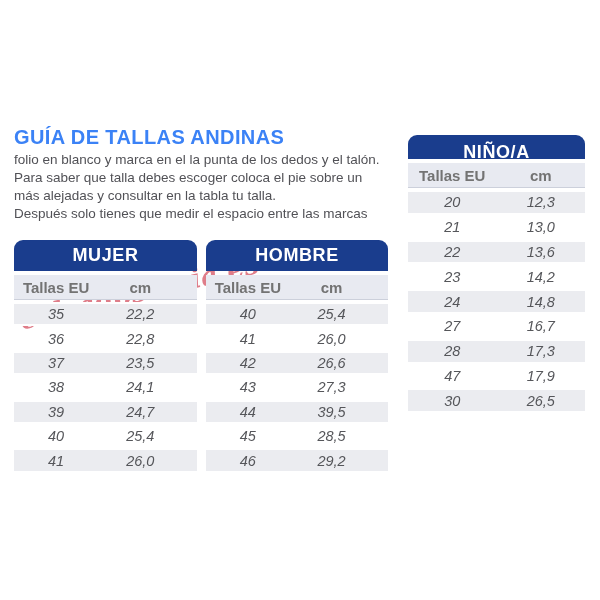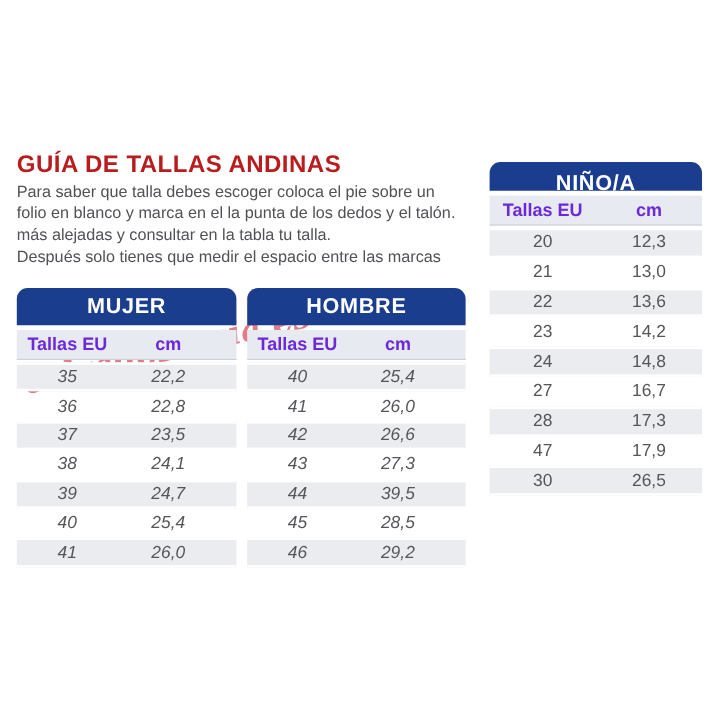--- a/index.html
+++ b/index.html
@@ -2,21 +2,21 @@
 <html><head>
 <meta charset="utf-8">
 <style>
   html,body{margin:0;padding:0;}
   body{
     width:600px;height:600px;background:#ffffff;position:relative;overflow:hidden;
     font-family:"Liberation Sans",sans-serif;
   }
   .page-title{
     position:absolute;left:14px;top:126px;margin:0;
-    font-size:20px;font-weight:bold;color:#b91c1c;letter-spacing:.4px;
+    font-size:20px;font-weight:bold;color:#3b82f6;letter-spacing:.4px;
   }
   .intro{
     position:absolute;left:14px;top:151px;
     font-size:13.5px;line-height:18px;color:#515156;
   }
   .watermark{
     position:absolute;left:20px;top:305px;white-space:nowrap;
     font-family:"DejaVu Serif",serif;font-style:italic;font-weight:bold;
     font-size:27px;color:rgba(214,88,104,.78);
     transform:rotate(-13.5deg);transform-origin:0 50%;
@@ -26,45 +26,45 @@
   .thead{
     background:#1a3d8d;border-radius:9px 9px 0 0;color:#ffffff;
     font-weight:bold;text-align:center;letter-spacing:.6px;
   }
   #t-mujer .thead,#t-hombre .thead{height:31px;line-height:31px;font-size:18px;}
   #t-nino .thead{height:24px;line-height:34px;font-size:18px;}
   .tsub{
     margin-top:4px;margin-bottom:2px;height:24px;
     background:#e8eaf1;border-bottom:1px solid #ccd0db;
     display:grid;align-items:center;
-    color:#6d28d9;font-weight:bold;font-size:15px;
+    color:#737373;font-weight:bold;font-size:15px;
   }
   .tcell{text-align:center;}
   .trow{
     display:grid;align-items:center;box-sizing:border-box;
     font-size:14.5px;color:#55565a;
   }
   #t-mujer .trow,#t-hombre .trow{height:24.4px;font-style:italic;}
-  #t-nino .trow{height:24.8px;}
+  #t-nino .trow{height:24.8px;font-style:italic;}
   .trow.alt{background:#ebecf0;border-top:2px solid #fff;border-bottom:2px solid #fff;}
   #t-mujer .tsub,#t-mujer .trow,
   #t-hombre .tsub,#t-hombre .trow{grid-template-columns:46% 46%;}
   #t-nino .tsub,#t-nino .trow{grid-template-columns:50% 50%;}
   #t-mujer{left:14px;top:240px;width:183px;}
   #t-hombre{left:206px;top:240px;width:182px;}
   #t-nino{left:408px;top:135px;width:177px;}
 </style>
 </head>
 <body>
 
 <h1 class="page-title">GUÍA DE TALLAS ANDINAS</h1>
 
 <div class="intro">
+  <div>folio en blanco y marca en el la punta de los dedos y el talón.</div>
   <div>Para saber que talla debes escoger coloca el pie sobre un</div>
-  <div>folio en blanco y marca en el la punta de los dedos y el talón.</div>
   <div>más alejadas y consultar en la tabla tu talla.</div>
   <div>Después solo tienes que medir el espacio entre las marcas</div>
 </div>
 
 <div class="watermark">calzadoslucia.es</div>
 
 <div class="size-table" id="t-mujer">
   <div class="thead">MUJER</div>
   <div class="tsub">
     <div class="tcell">Tallas EU</div>

